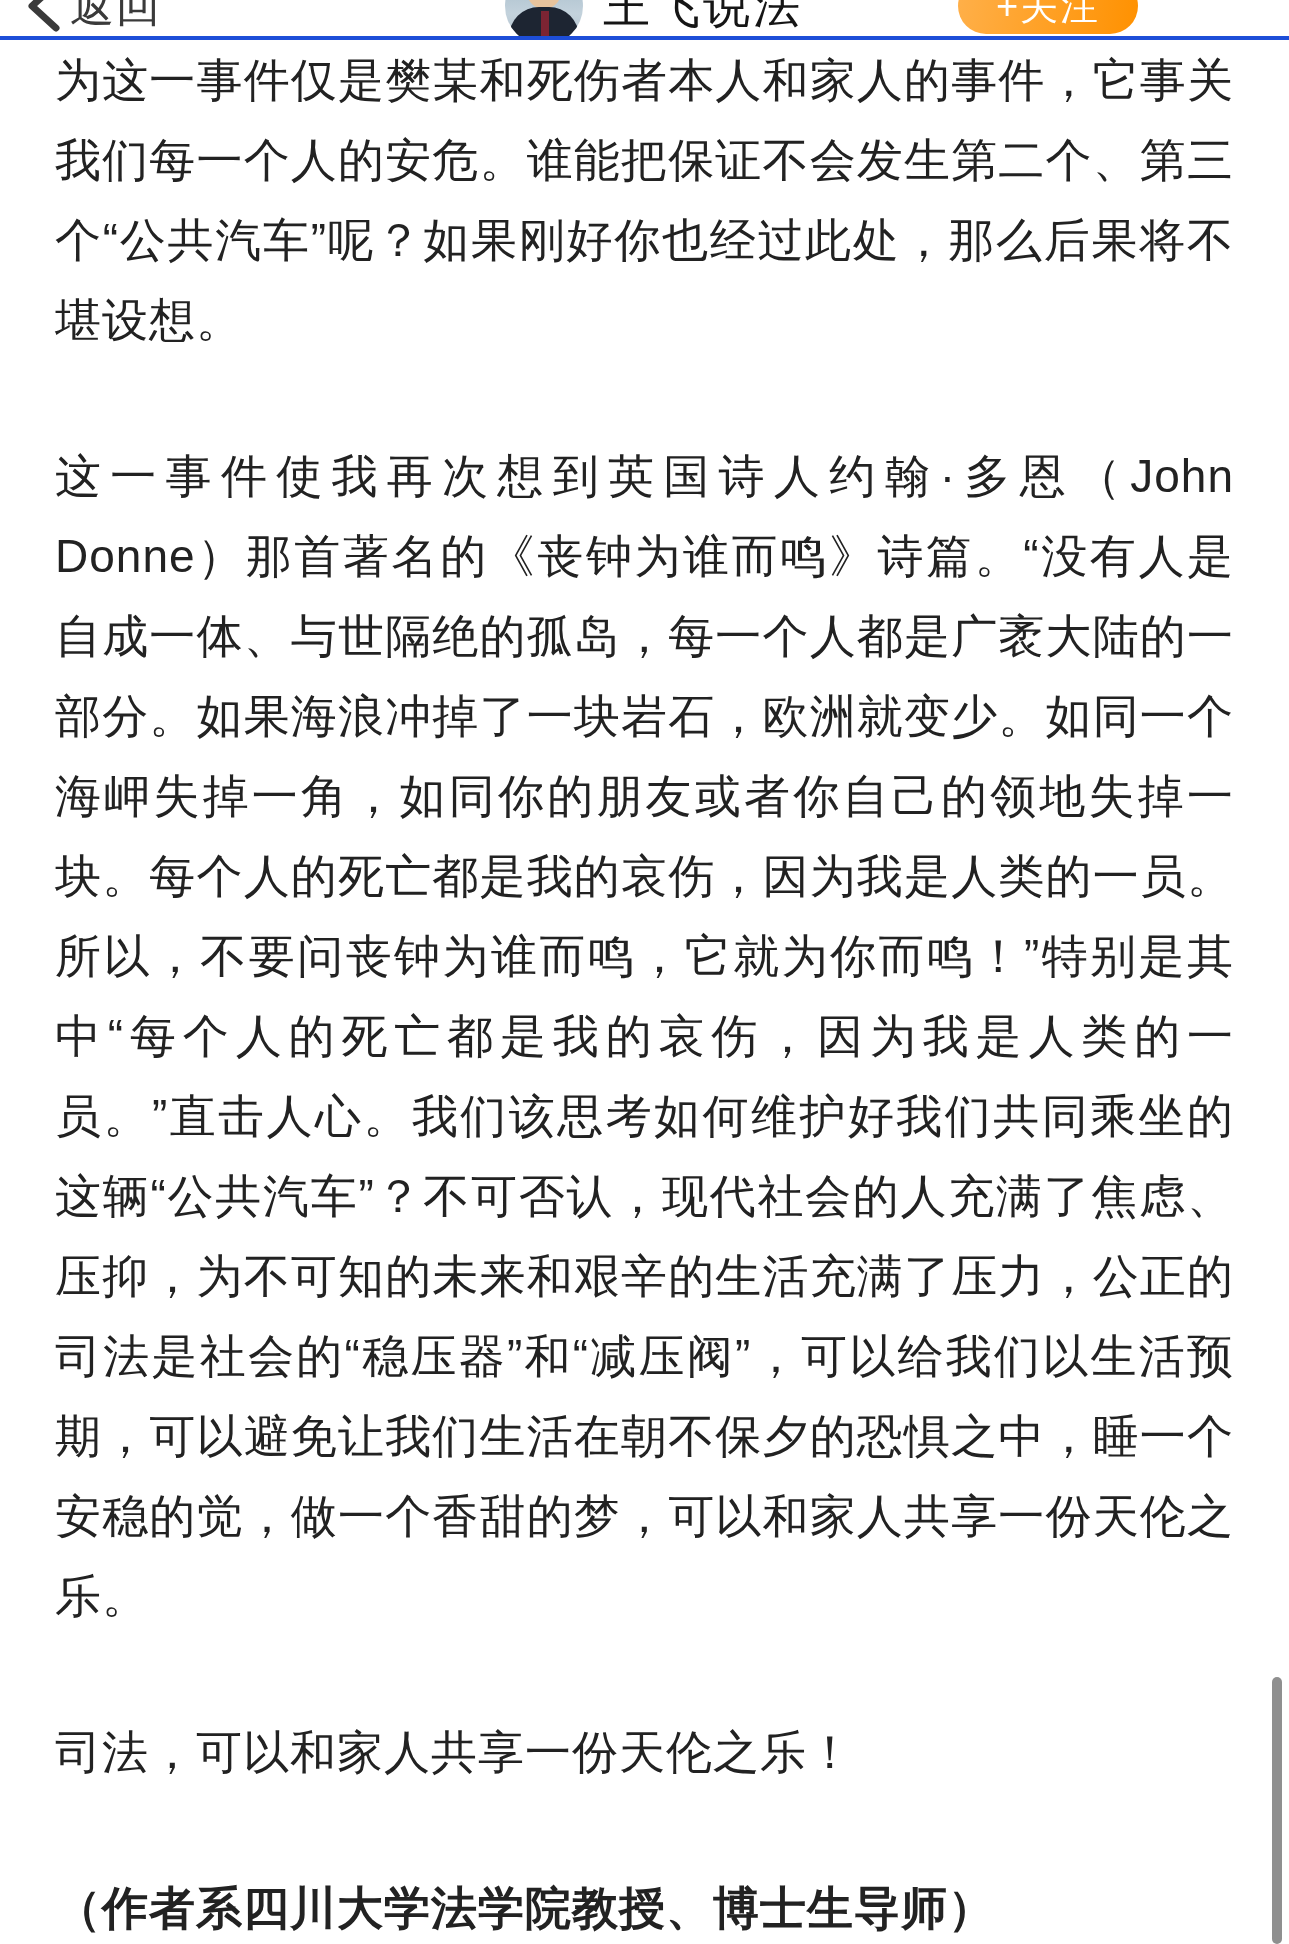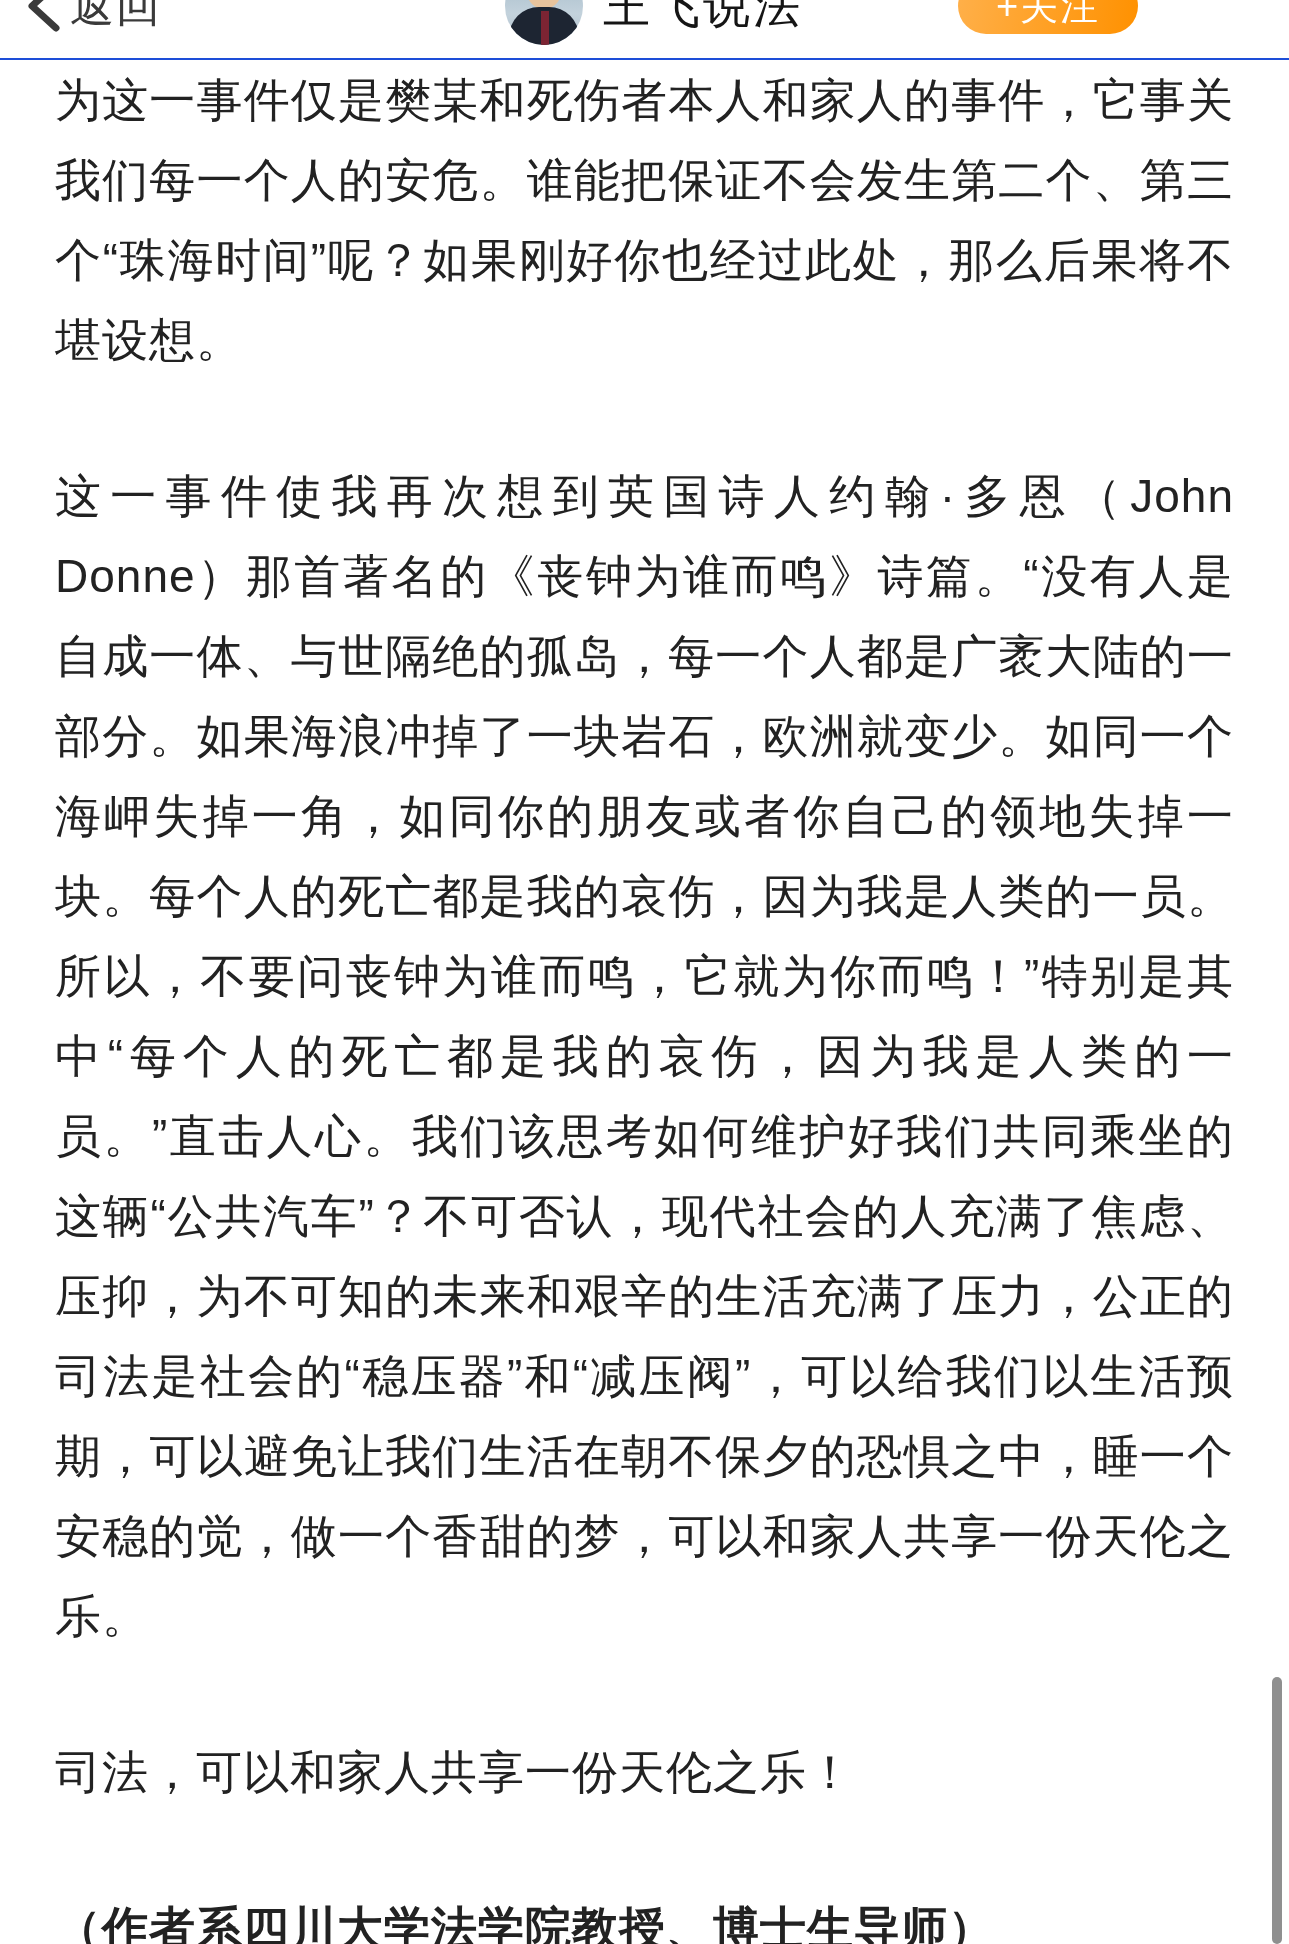--- a/index.html
+++ b/index.html
@@ -2,23 +2,23 @@
 <html><head>
 <meta charset="utf-8">
 <style>
   * { margin: 0; padding: 0; box-sizing: border-box; }
   html, body { width: 1289px; height: 1944px; background: #ffffff; overflow: hidden; }
   body { font-family: "Liberation Sans", "DejaVu Sans", sans-serif; position: relative; }
 
   
   .topbar {
     position: relative;
-    height: 60px;
+    height: 40px;
     background: #ffffff;
-    border-bottom: 2px solid #1d4ed8;
+    border-bottom: 4px solid #1d4ed8;
     overflow: hidden;
   }
   .topbar-row {
     position: absolute;
     top: -38px; left: 0; right: 0;
     height: 88px;
     display: flex;
     align-items: center;
   }
   .back-group {
@@ -138,19 +138,19 @@
         <span class="tie"></span>
       </span>
       <span class="account-name">王飞说法</span>
     </div>
 
     <button class="follow-btn">+关注</button>
   </div>
 </header>
 
 <main class="article">
-  <p>为这一事件仅是樊某和死伤者本人和家人的事件，它事关我们每一个人的安危。谁能把保证不会发生第二个、第三个“珠海时间”呢？如果刚好你也经过此处，那么后果将不堪设想。</p>
+  <p>为这一事件仅是樊某和死伤者本人和家人的事件，它事关我们每一个人的安危。谁能把保证不会发生第二个、第三个“公共汽车”呢？如果刚好你也经过此处，那么后果将不堪设想。</p>
   <p>这一事件使我再次想到英国诗人约翰·多恩（John Donne）那首著名的《丧钟为谁而鸣》诗篇。“没有人是自成一体、与世隔绝的孤岛，每一个人都是广袤大陆的一部分。如果海浪冲掉了一块岩石，欧洲就变少。如同一个海岬失掉一角，如同你的朋友或者你自己的领地失掉一块。每个人的死亡都是我的哀伤，因为我是人类的一员。所以，不要问丧钟为谁而鸣，它就为你而鸣！”特别是其中“每个人的死亡都是我的哀伤，因为我是人类的一员。”直击人心。我们该思考如何维护好我们共同乘坐的这辆“公共汽车”？不可否认，现代社会的人充满了焦虑、压抑，为不可知的未来和艰辛的生活充满了压力，公正的司法是社会的“稳压器”和“减压阀”，可以给我们以生活预期，可以避免让我们生活在朝不保夕的恐惧之中，睡一个安稳的觉，做一个香甜的梦，可以和家人共享一份天伦之乐。</p>
   <p>司法，可以和家人共享一份天伦之乐！</p>
   <p class="author-note">（作者系四川大学法学院教授、博士生导师）</p>
 </main>
 
 <div class="scrollbar-thumb"></div>
 
 </body></html>

